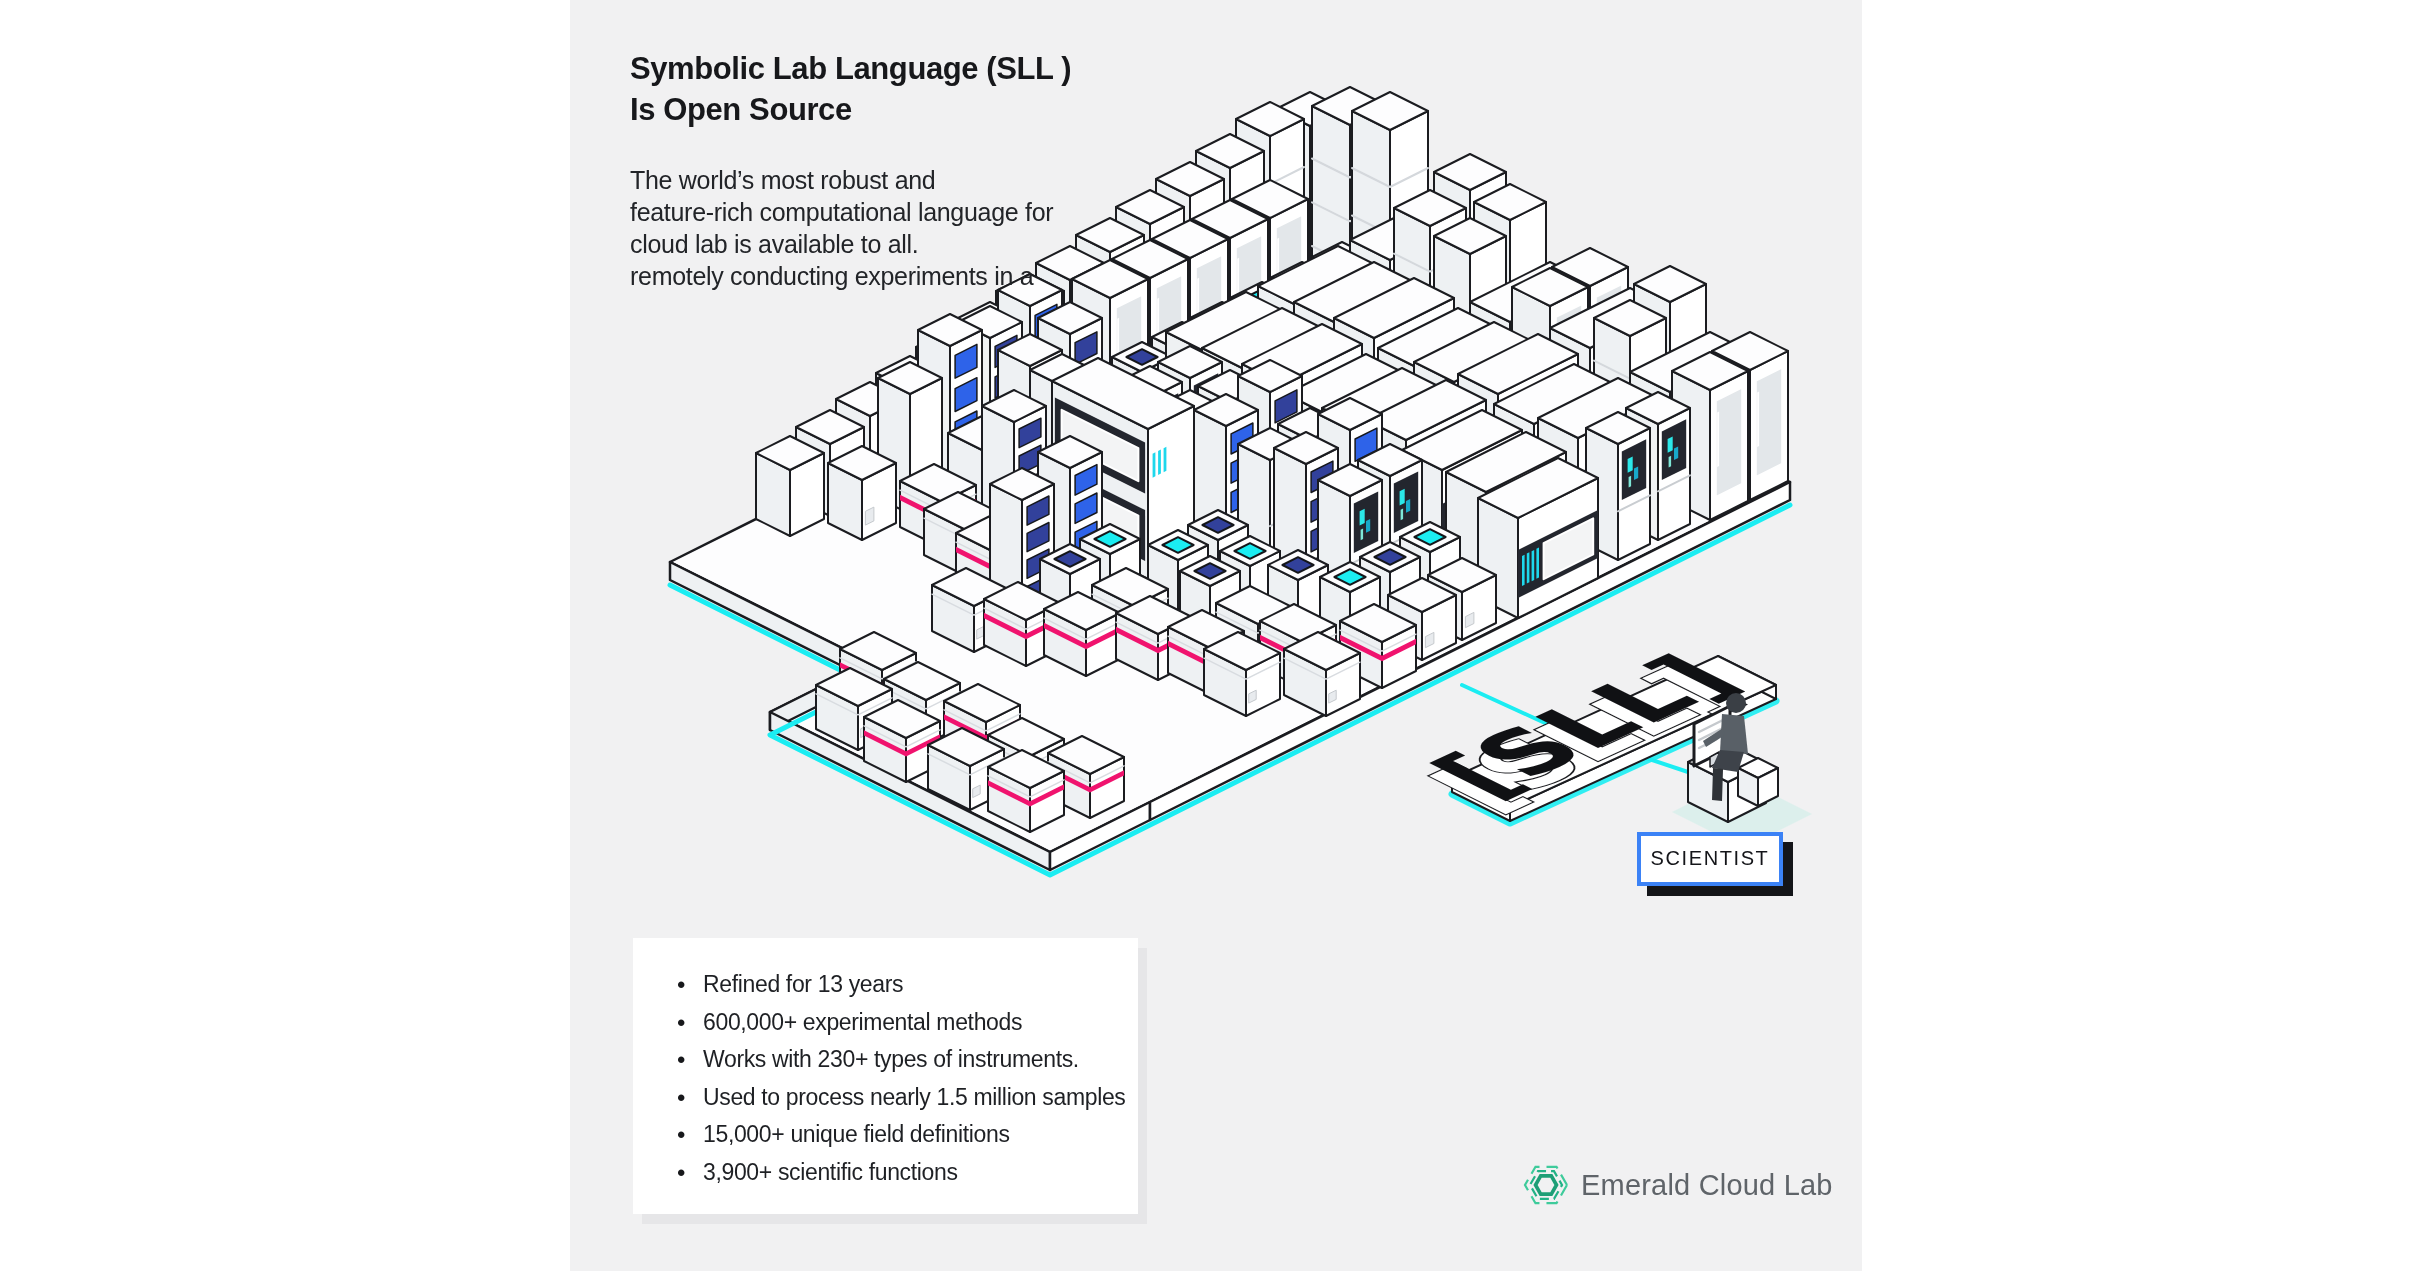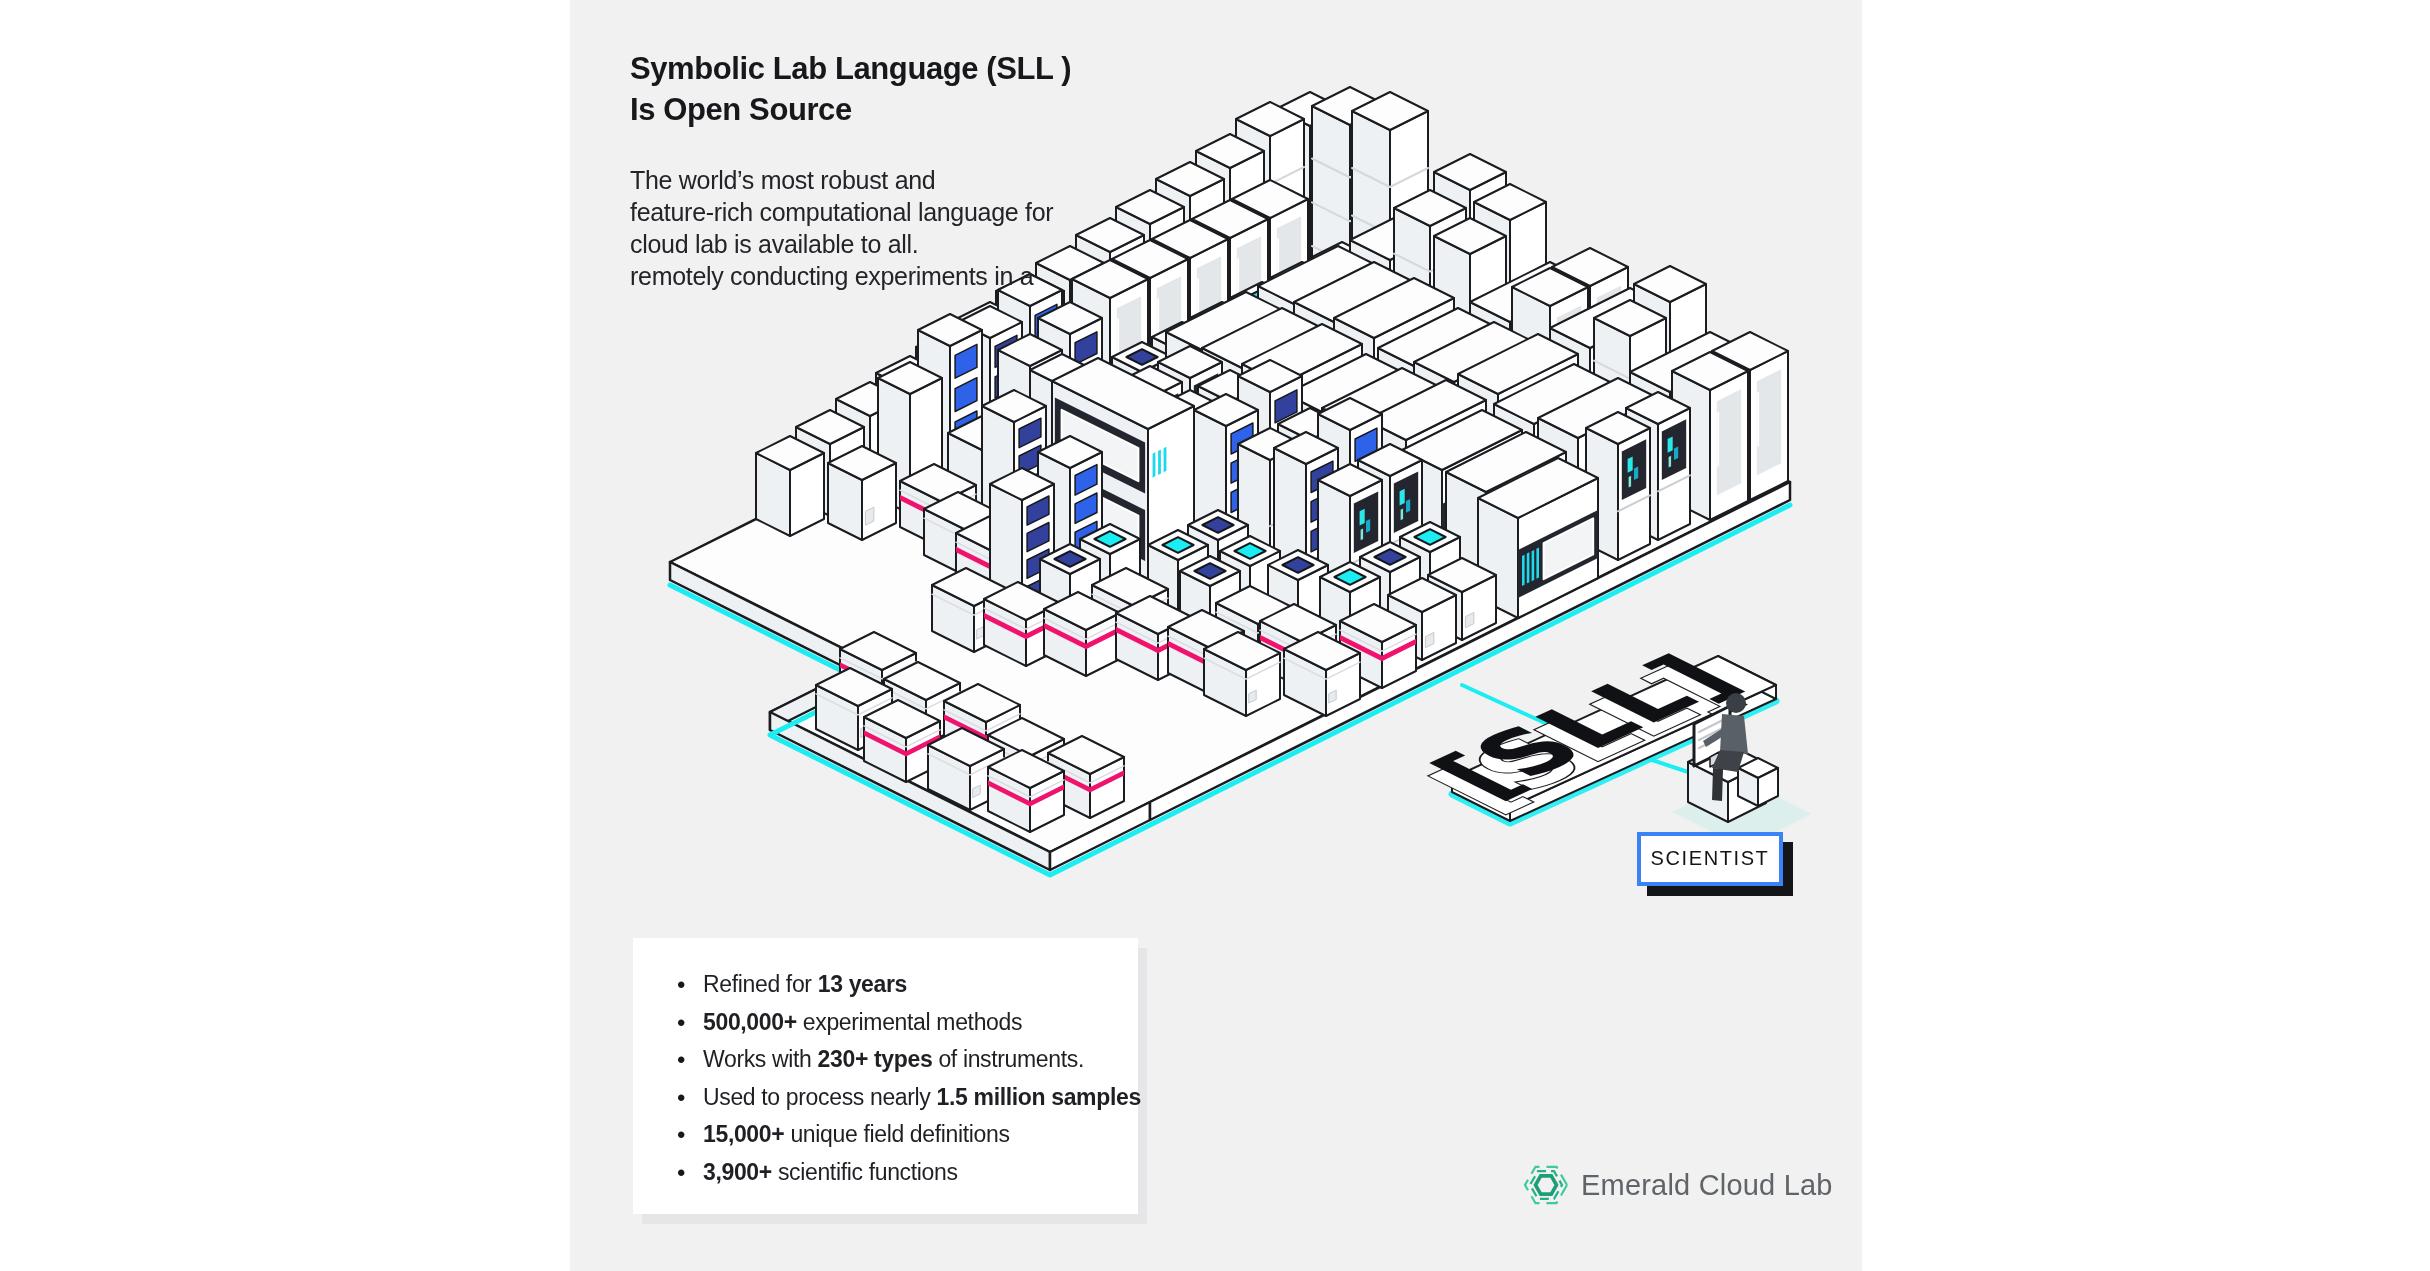--- a/index.html
+++ b/index.html
@@ -9,21 +9,21 @@
   .lab-svg{position:absolute;left:0;top:0;width:2430px;height:1271px;}
   .header{position:absolute;left:630px;top:48px;width:470px;}
   .title-line{font-size:31px;line-height:41px;font-weight:bold;letter-spacing:-0.4px;color:#17181b;white-space:nowrap;}
   .desc{margin-top:34px;}
   .desc-line{font-size:25px;line-height:32px;letter-spacing:-0.3px;color:#222428;white-space:nowrap;}
   .stats-card{position:absolute;left:633px;top:938px;width:505px;height:276px;background:#ffffff;
               box-shadow:9px 10px 0 #e6e6e8;}
   .stats-list{list-style:none;margin:0;padding:28px 14px 0 70px;}
   .stats-list li{position:relative;font-size:23px;line-height:37.5px;letter-spacing:-0.35px;color:#1e2024;white-space:nowrap;}
   .stats-list li::before{content:"\2022";position:absolute;left:-26px;top:0;font-size:24px;color:#17181b;}
-  .stats-list .b{font-weight:bold;}
+  .stats-list .b{font-weight:normal;}
   .scientist-label{position:absolute;left:1637px;top:832px;width:138px;height:46px;background:#ffffff;
                    border:4px solid #3b82f6;box-shadow:10px 10px 0 #141519;
                    font-size:20px;letter-spacing:1.6px;text-align:center;line-height:44px;color:#141519;}
   .brand{position:absolute;left:1522px;top:1161px;height:48px;display:flex;align-items:center;gap:11px;}
   .brand-text{font-size:29px;letter-spacing:0.2px;color:#5f6469;}
 </style>
 </head>
 <body>
 
 <div class="stage">
@@ -796,21 +796,21 @@
       <div class="desc-line">cloud lab is available to all.</div>
       <div class="desc-line">remotely conducting experiments in a</div>
     </div>
   </div>
 
   <div class="scientist-label">SCIENTIST</div>
 
   <div class="stats-card">
     <ul class="stats-list" id="stats-list">
         <li><span>Refined for </span><span class="b">13 years</span></li>
-        <li><span class="b">500,000+</span><span> experimental methods</span></li>
+        <li><span class="b">600,000+</span><span> experimental methods</span></li>
         <li><span>Works with </span><span class="b">230+ types</span><span> of instruments.</span></li>
         <li><span>Used to process nearly </span><span class="b">1.5 million samples</span></li>
         <li><span class="b">15,000+</span><span> unique field definitions</span></li>
         <li><span class="b">3,900+</span><span> scientific functions</span></li>
       </ul>
   </div>
 
   <div class="brand">
     <svg width="48" height="48" viewBox="0 0 48 48">
       <polygon points="45,24 34.5,5.8 13.5,5.8 3,24 13.5,42.2 34.5,42.2" fill="none" stroke="#3ecb9b" stroke-width="2.2" stroke-dasharray="12 7"></polygon>

